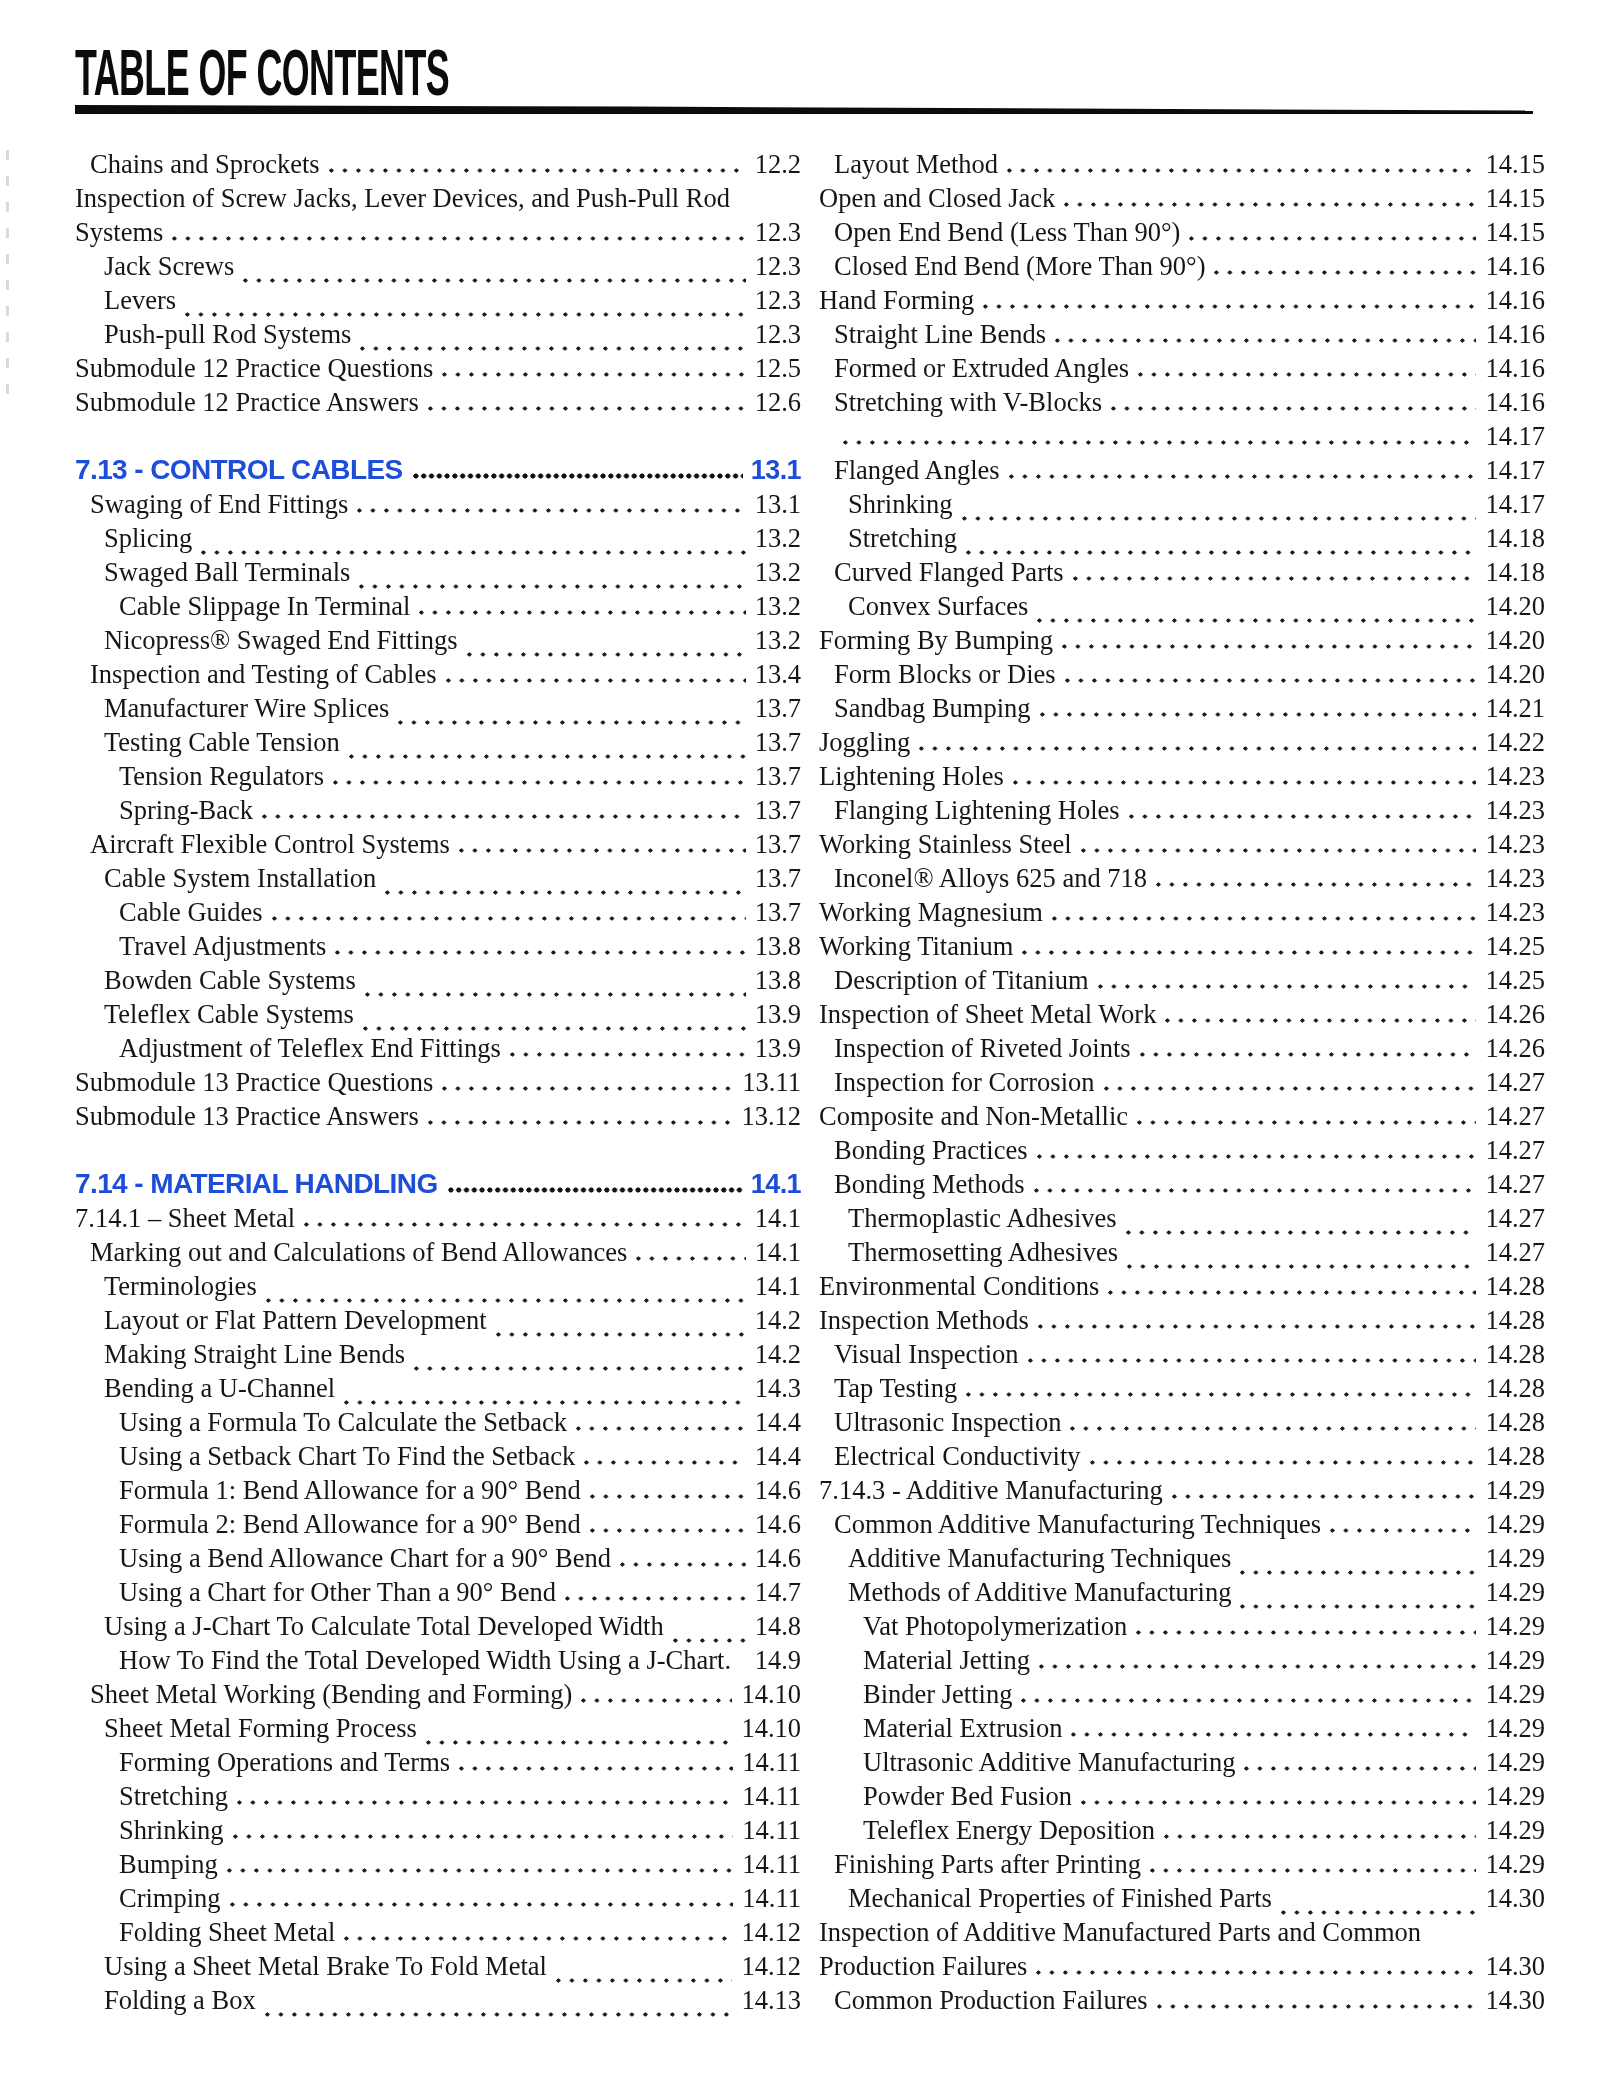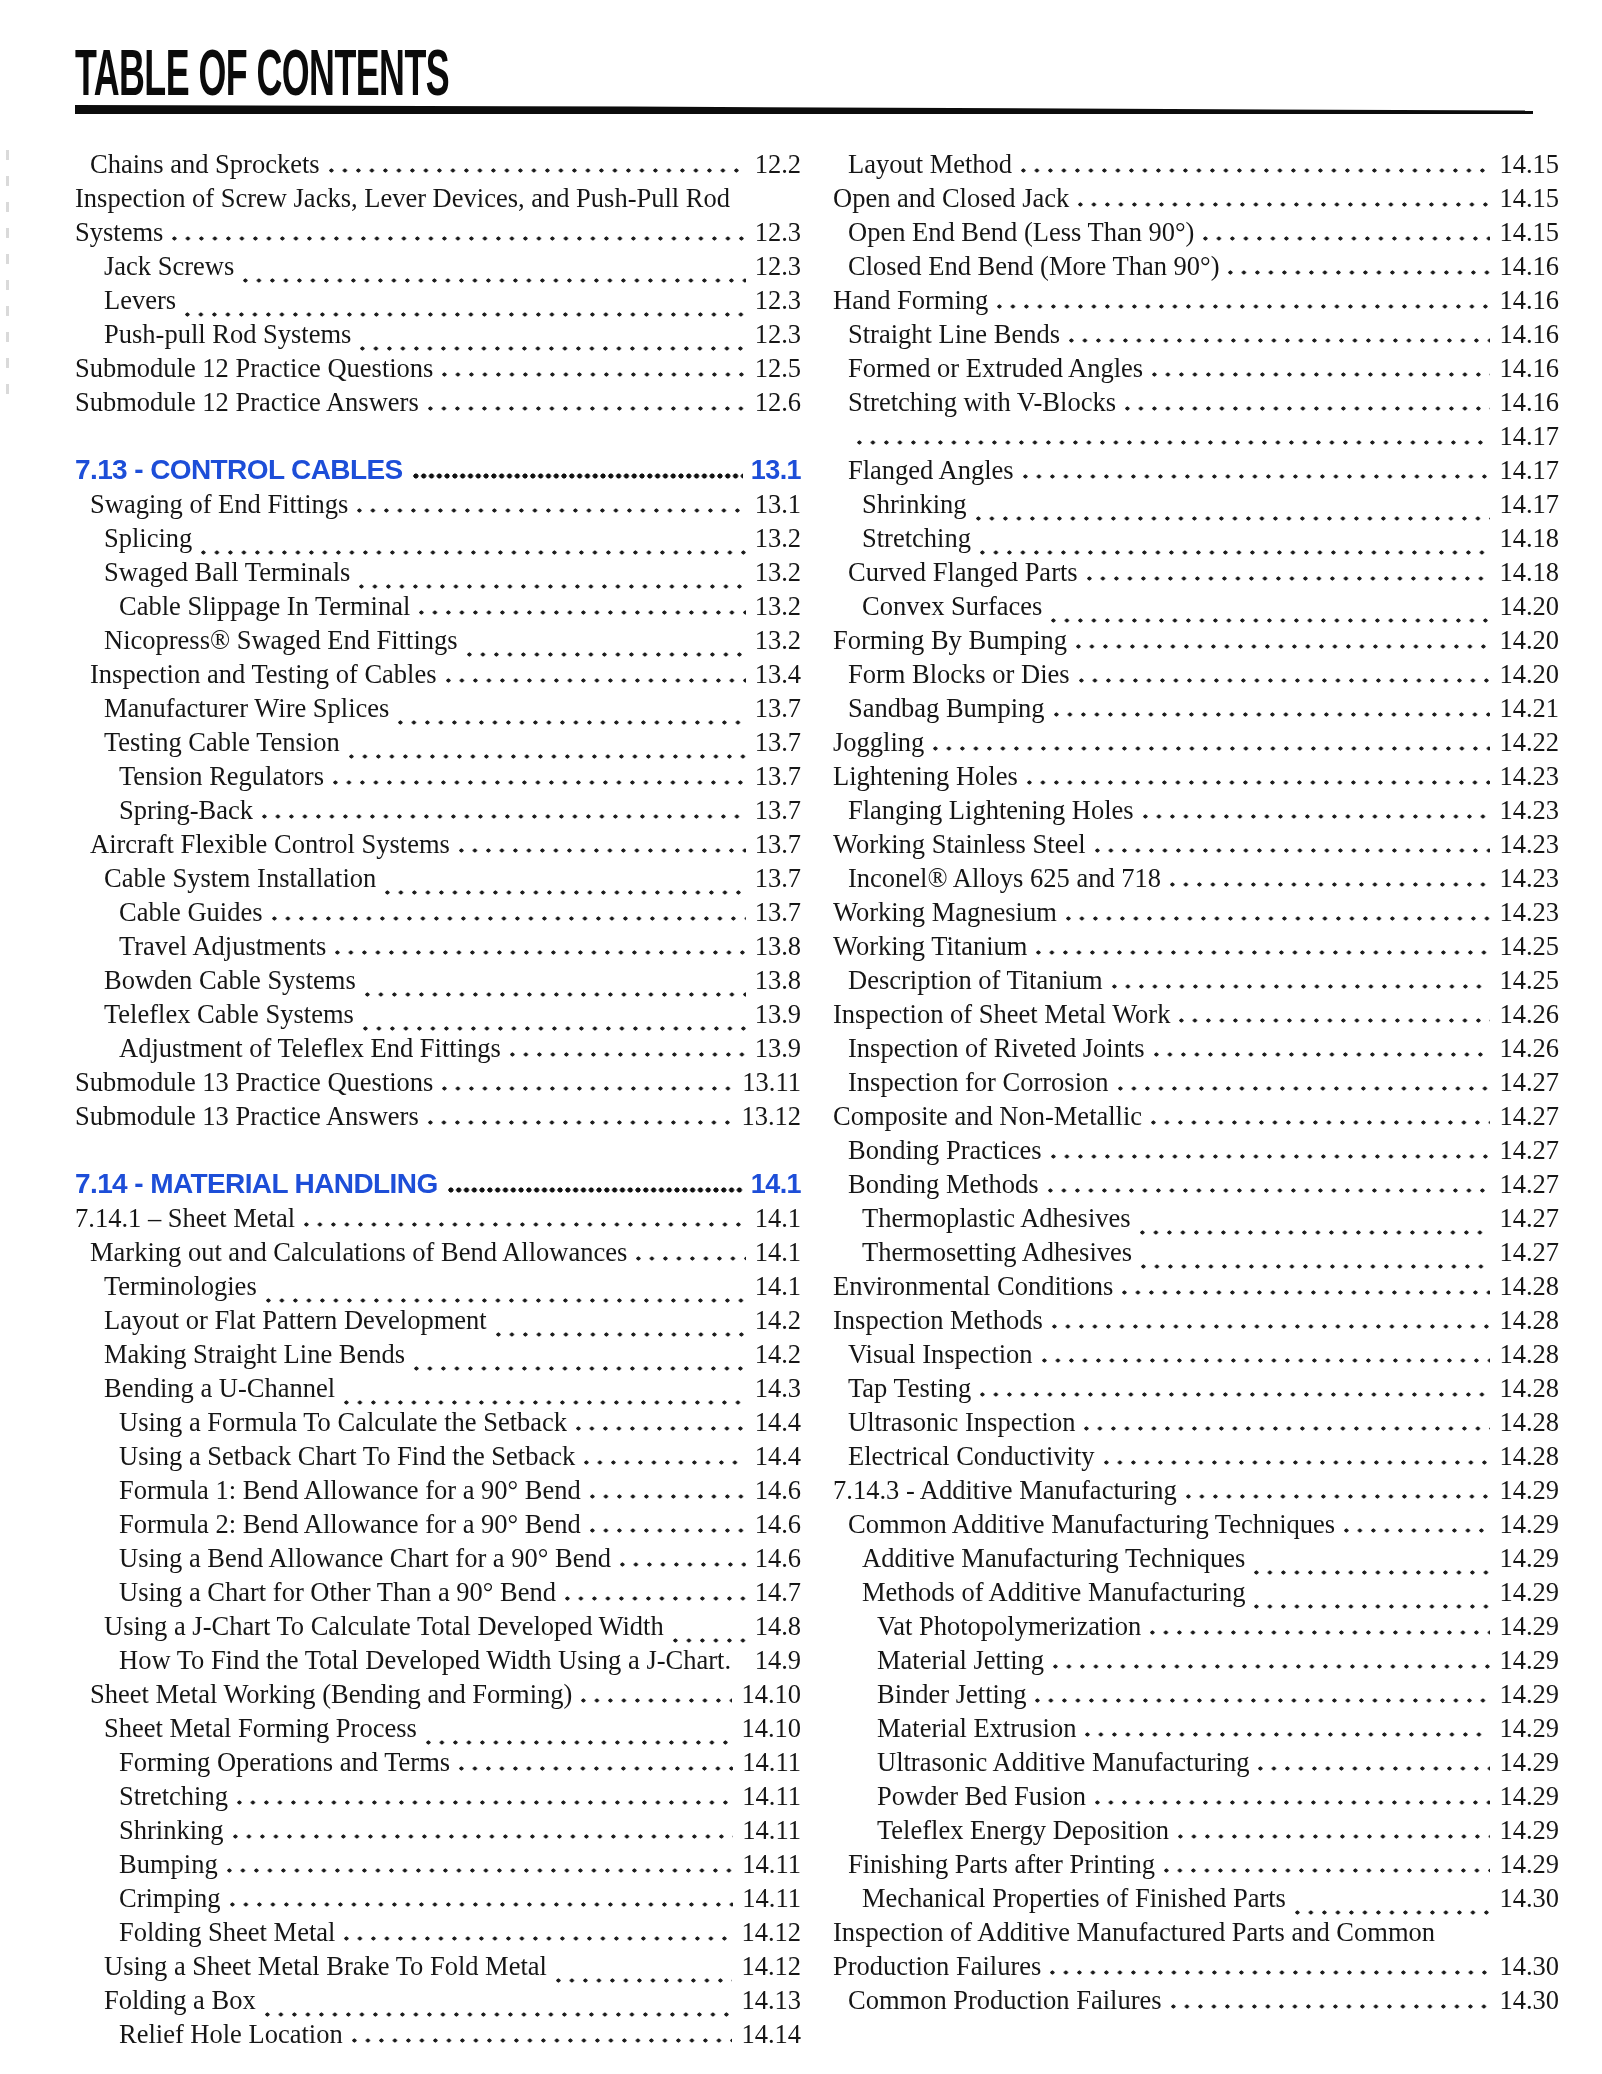--- a/index.html
+++ b/index.html
@@ -34,21 +34,21 @@
     transform: scaleX(0.56);
     transform-origin: left bottom;
     white-space: nowrap;
   }
   .title-rule {
     margin-top: 3px;
     width: 1458px; height: 9px;
     background: #0c0c0c;
     clip-path: polygon(0 0, 38% 18%, 100% 62%, 100% 100%, 0 100%);
   }
-  .columns { display: flex; gap: 32px; margin-top: 33px; }
+  .columns { display: flex; gap: 18px; margin-top: 33px; }
   .col { width: 726px; }
 
   .row {
     display: flex; align-items: baseline;
     height: 34px; line-height: 34px;
     font-size: 26.5px;
     white-space: nowrap;
   }
   .row .t { flex: 0 0 auto; }
   .row.lvl1 { padding-left: 15px; }
@@ -352,25 +352,20 @@
         <div class="row lvl2">
           <span class="t">Using a Sheet Metal Brake To Fold Metal</span>
           <span class="leader"></span>
           <span class="pn">14.12</span>
         </div>
         <div class="row lvl2">
           <span class="t">Folding a Box</span>
           <span class="leader"></span>
           <span class="pn">14.13</span>
         </div>
-        <div class="row lvl3">
-          <span class="t">Relief Hole Location</span>
-          <span class="leader"></span>
-          <span class="pn">14.14</span>
-        </div>
       </div>
     <div class="col" id="col-right">
         <div class="row lvl1">
           <span class="t">Layout Method</span>
           <span class="leader"></span>
           <span class="pn">14.15</span>
         </div>
         <div class="row">
           <span class="t">Open and Closed Jack</span>
           <span class="leader"></span>

